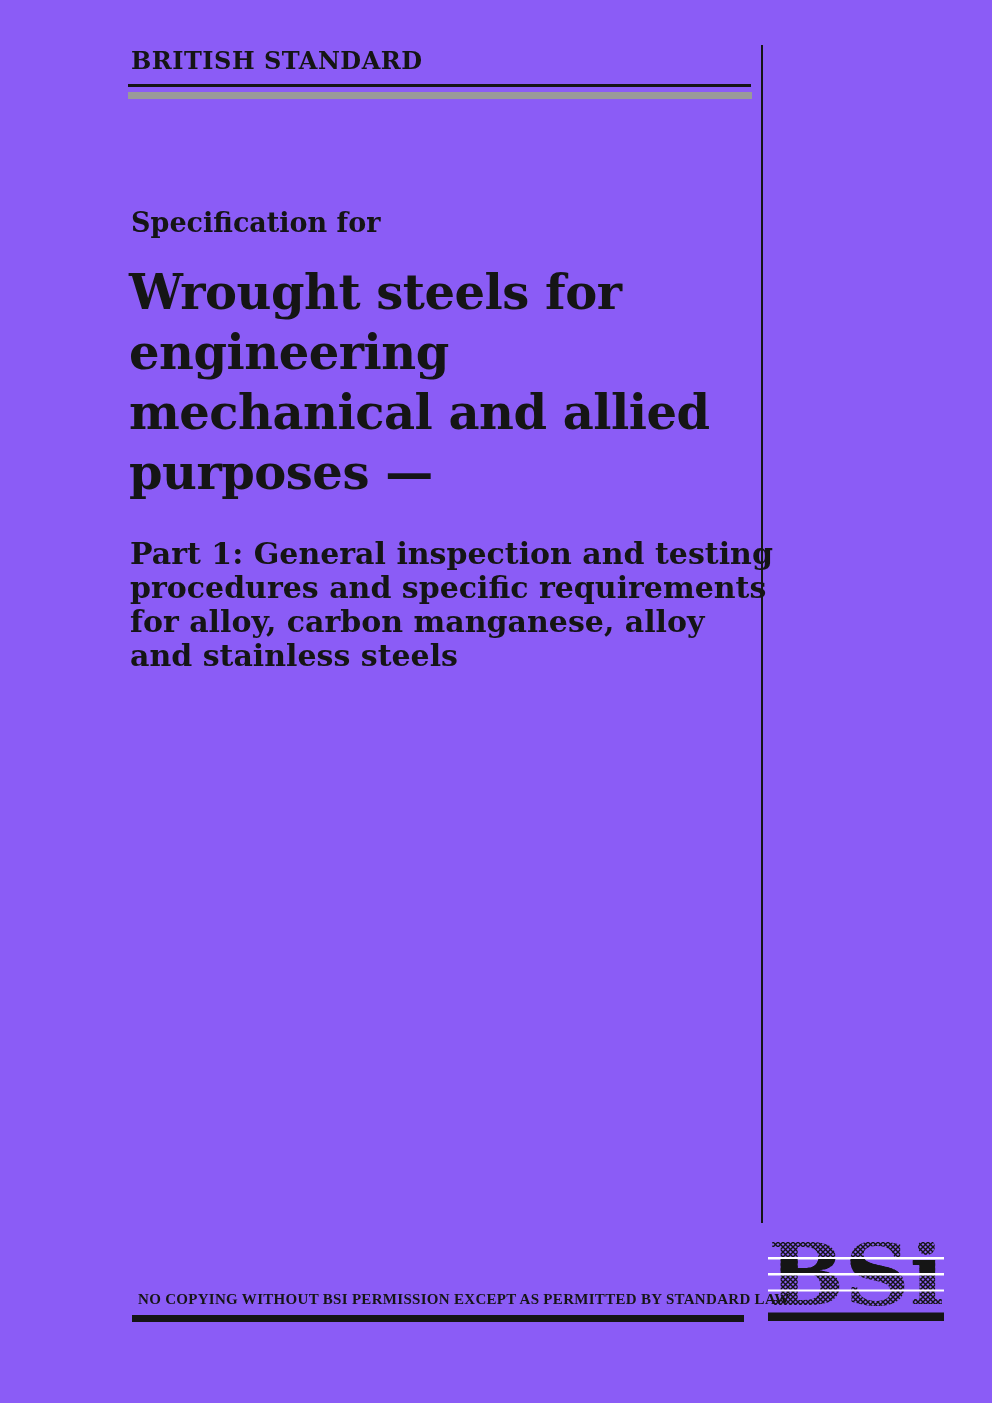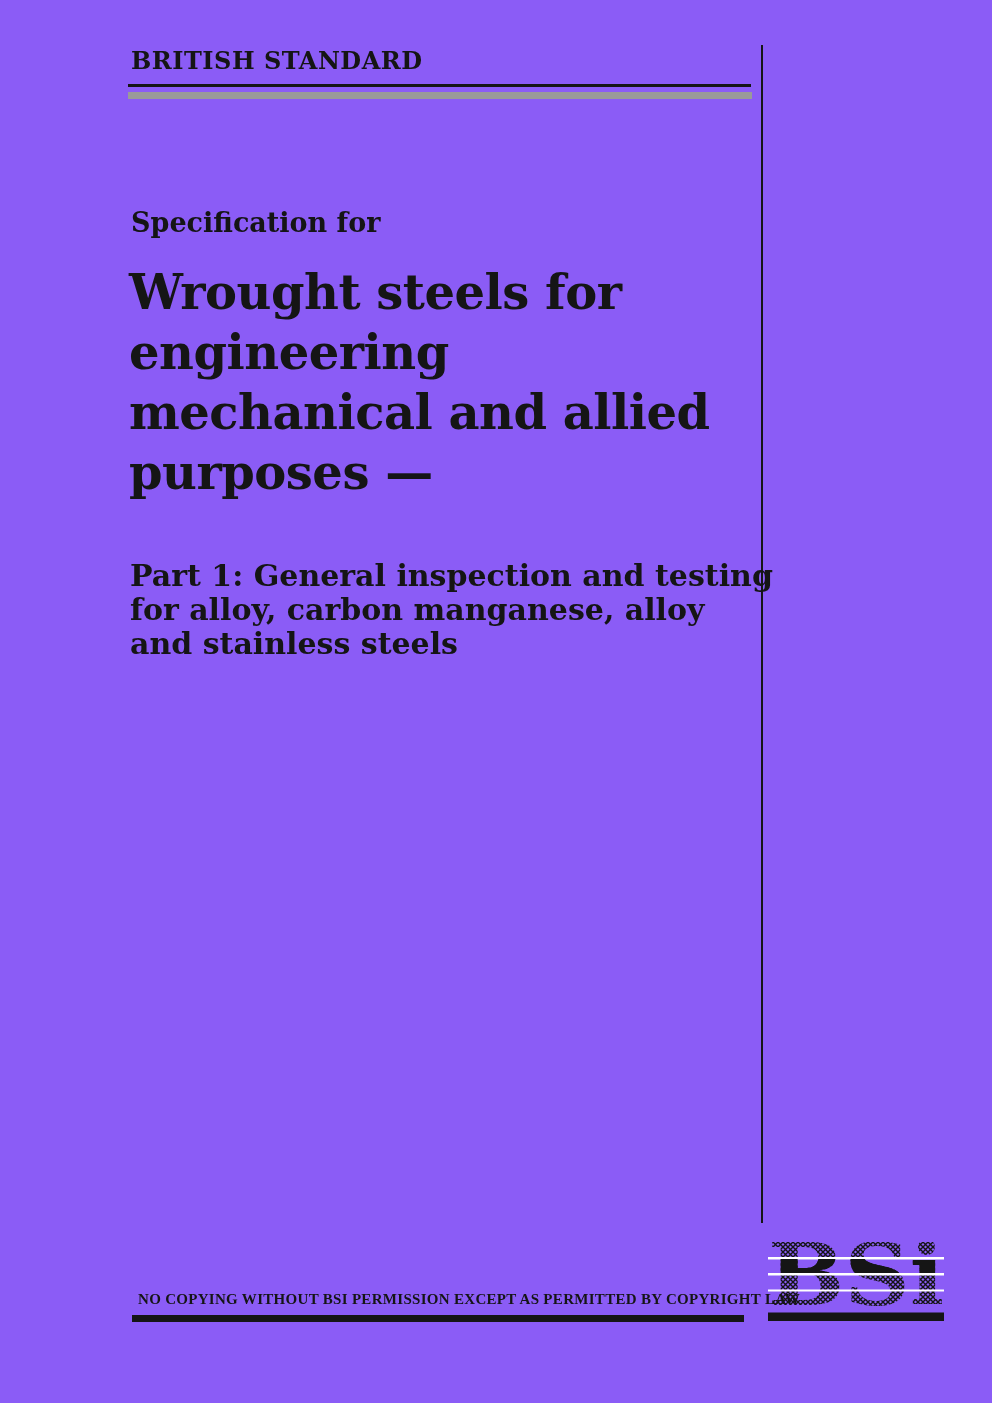--- a/index.html
+++ b/index.html
@@ -38,21 +38,21 @@
     font-size:27px;font-weight:bold;
     white-space:nowrap;
   }
   .main-title{
     position:absolute;left:129px;top:262px;
     font-size:48px;font-weight:bold;line-height:60px;
     letter-spacing:-0.5px;
     white-space:nowrap;
   }
   .subtitle{
-    position:absolute;left:130px;top:559px;
+    position:absolute;left:130px;top:537px;
     font-size:30px;font-weight:bold;line-height:34px;
     white-space:nowrap;
   }
   .notice{
     position:absolute;left:138px;top:1291px;
     font-family:"Liberation Serif", serif;
     font-size:15px;font-weight:bold;letter-spacing:0.3px;
     white-space:nowrap;
   }
   .footer-bar{
@@ -85,25 +85,26 @@
 
   <div class="main-title">
     <div>Wrought steels for</div>
     <div>engineering</div>
     <div>mechanical and allied</div>
     <div>purposes —</div>
   </div>
 
   <div class="subtitle">
     <div>Part 1: General inspection and testing</div>
+    <div>procedures and specific requirements</div>
     <div>for alloy, carbon manganese, alloy</div>
     <div>and stainless steels</div>
   </div>
 
-  <div class="notice">NO COPYING WITHOUT BSI PERMISSION EXCEPT AS PERMITTED BY COPYRIGHT LAW</div>
+  <div class="notice">NO COPYING WITHOUT BSI PERMISSION EXCEPT AS PERMITTED BY STANDARD LAW</div>
   <div class="footer-bar"></div>
 
   <svg class="bsi-logo" width="176" height="81" viewBox="0 0 176 81">
     <defs>
       <pattern id="hatch" patternUnits="userSpaceOnUse" width="5" height="5">
         <path d="M0,0 l5,5 M5,0 l-5,5" stroke="#151515" stroke-width="1.4" fill="none"></path>
       </pattern>
       <clipPath id="band2">
           <rect x="0" y="17" width="176" height="14"></rect>
         </clipPath>

